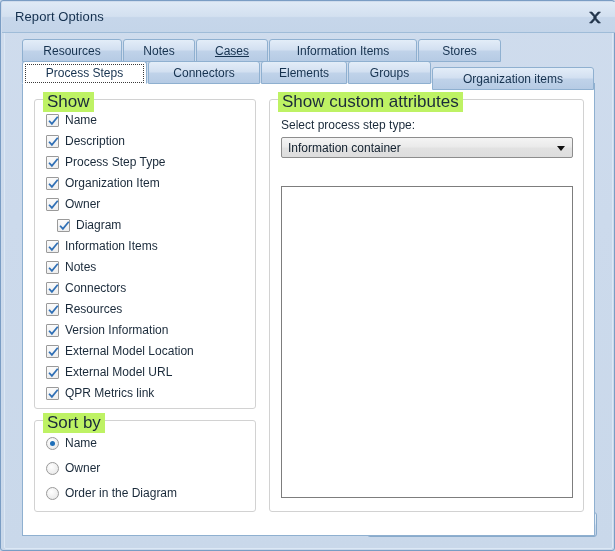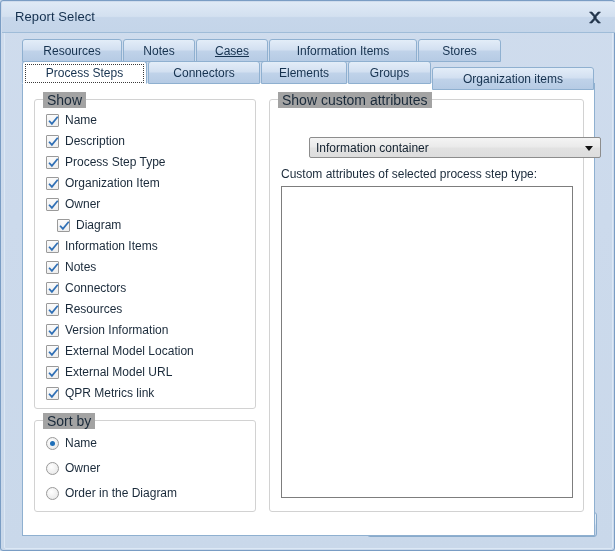--- a/index.html
+++ b/index.html
@@ -129,23 +129,23 @@
   
   .groupbox {
     position: absolute;
     box-sizing: border-box;
     border: 1px solid #d2d2d2;
     border-radius: 3px;
   }
   .groupbox > .gb-title {
     position: absolute;
     top: -8px; left: 8px;
-    background: #a3a3a3;
+    background: #bef264;
     padding: 0 4px;
-    font-size: 14px;
+    font-size: 17px;
     color: #1a2a3a;
     white-space: nowrap;
   }
 
   #gb-show { left: 11px; top: 16px; width: 222px; height: 310px; }
   #gb-sortby { left: 11px; top: 337px; width: 222px; height: 92px; }
   #gb-custom { left: 246px; top: 16px; width: 315px; height: 413px; }
 
   
   .check-item {
@@ -213,21 +213,20 @@
   }
   #combo {
     position: absolute;
     left: 11px; top: 37px;
     width: 292px; height: 21px;
     box-sizing: border-box;
     background: linear-gradient(to bottom, #f4f4f4 0%, #eaeaea 48%, #e2e2e2 52%, #dddddd 100%);
     border: 1px solid #8d8d8d;
     border-radius: 2px;
     cursor: pointer;
-    margin-left: 28px;
   }
   #combo-text {
     position: absolute;
     left: 6px; top: 3px;
     font-size: 12px;
     color: #12202e;
     white-space: nowrap;
   }
   #combo-arrow {
     position: absolute;
@@ -283,21 +282,21 @@
   #btn-cancel { left: 438px; top: 511px; }
   #btn-help { left: 512px; top: 511px; }
 </style>
 </head>
 <body>
 
 <div id="dialog">
   <div id="dialog-inner-edge"></div>
 
   <div id="titlebar">
-    <div id="title-text">Report Select</div>
+    <div id="title-text">Report Options</div>
     <div id="close-button">
       <svg width="14" height="13" viewBox="0 0 14 13" aria-hidden="true">
         <path d="M1.5 1 L4 1 L7 4.4 L10 1 L12.5 1 L8.3 5.6 L8.3 7.4 L12.5 12 L10 12 L7 8.6 L4 12 L1.5 12 L5.7 7.4 L5.7 5.6 Z" fill="#21344a" stroke="#21344a" stroke-width="0.6"></path>
       </svg>
     </div>
   </div>
 
   <div id="tabcontrol">
     <div class="tab-row" id="tab-row-top">
         <div class="tab" style="width: 100px;">
@@ -469,27 +468,27 @@
             <div class="radio-item" style="top: 63px; justify-content: flex-end;">
               <span class="rb"></span>
               <span class="radio-label">Order in the Diagram</span>
             </div>
           </div>
       </div>
 
       <div class="groupbox" id="gb-custom">
         <div class="gb-title">Show custom attributes</div>
 
+        <div id="select-label">Select process step type:</div>
 
         <div id="combo">
           <div id="combo-text">Information container</div>
           <div id="combo-arrow"></div>
         </div>
 
-        <div id="attrs-label">Custom attributes of selected process step type:</div>
 
         <div id="attrs-list"></div>
       </div>
 
     </div>
   </div>
 
   <div class="dlg-button" id="btn-ok">
     <div class="btn-focus"></div>
     <span>OK</span>

